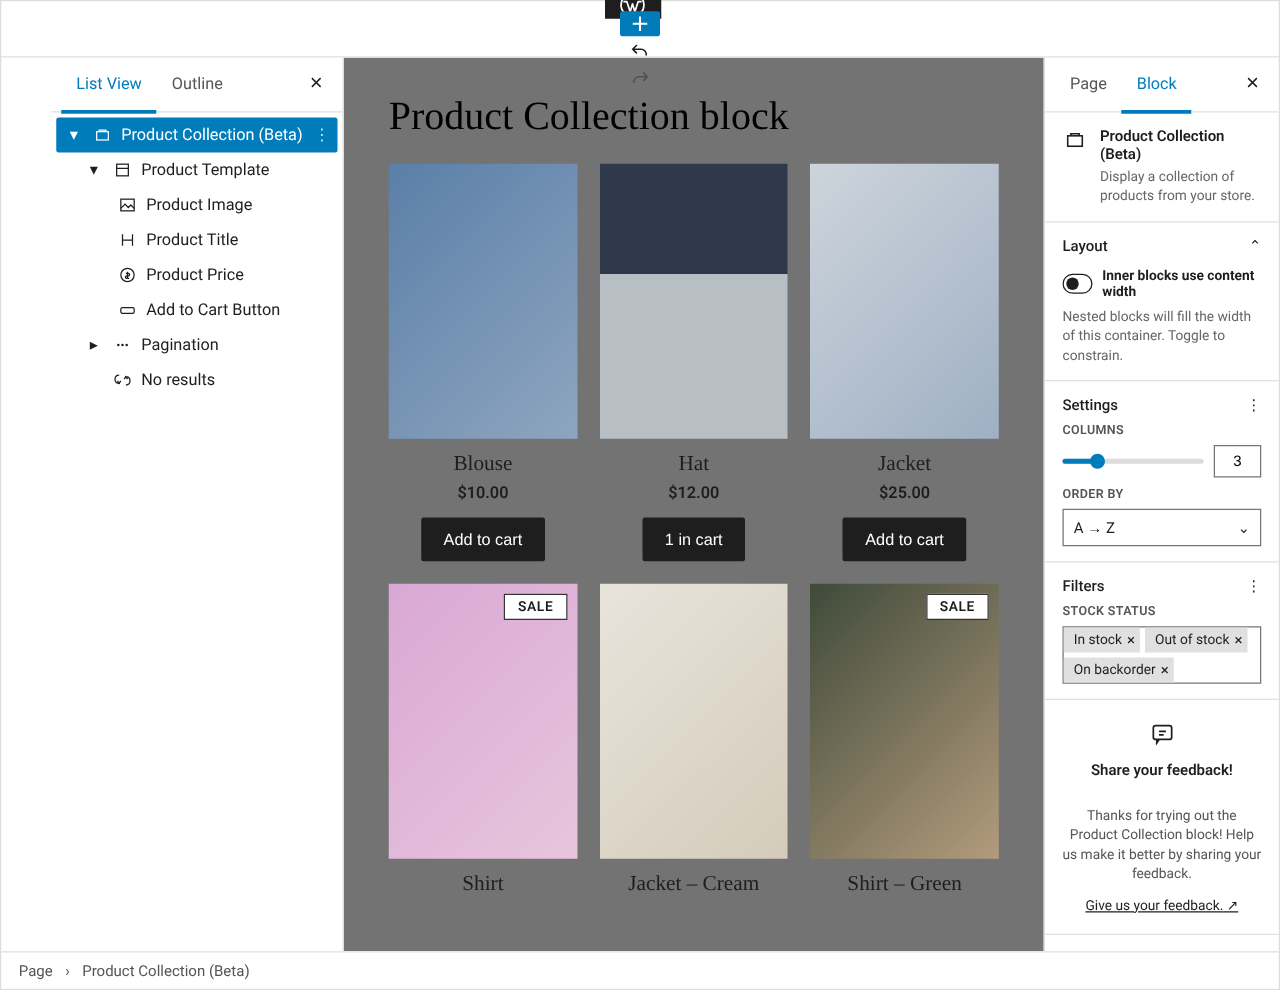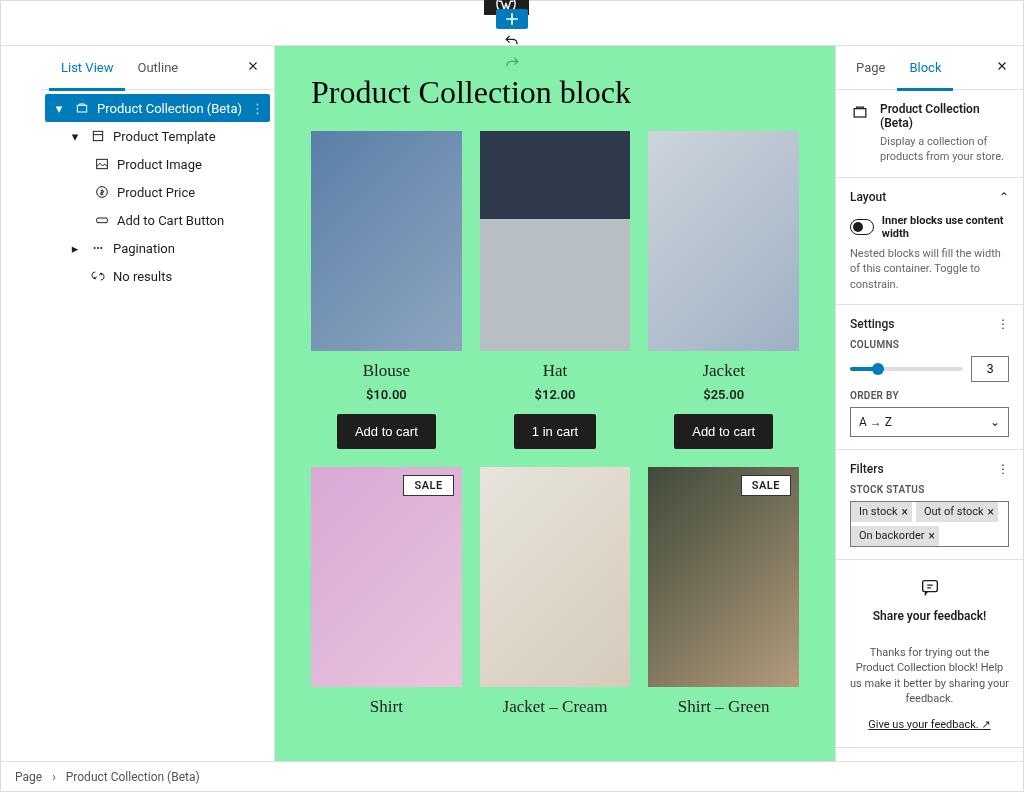--- a/index.html
+++ b/index.html
@@ -33,21 +33,21 @@
 .tree-item { display: flex; align-items: center; height: 28px; padding: 0 6px; gap: 6px; font-size: 13px; border-radius: 2px; cursor: pointer; }
 .tree-item.selected { background: #007cba; color: #fff; }
 .tree-chevron { width: 16px; display: flex; justify-content: center; }
 .tree-icon { width: 18px; display: flex; justify-content: center; }
 .tree-item .more { margin-left: auto; opacity: .8; }
 .tree-indent-1 { padding-left: 22px; }
 .tree-indent-2 { padding-left: 48px; }
 
 
 .canvas { flex: 1; overflow: auto; background: #f0f0f0; padding: 0; }
-.page { background: #86efac; min-height: 100%; padding: 28px 36px; }
+.page { background: #737373; min-height: 100%; padding: 28px 36px; }
 .page-title { font-family: Georgia, serif; font-size: 32px; font-weight: 400; margin-bottom: 20px; color: #000; }
 .grid { display: grid; grid-template-columns: repeat(3, 1fr); gap: 18px; }
 .product { display: flex; flex-direction: column; align-items: center; position: relative; }
 .product-img { width: 100%; aspect-ratio: 137/200; background: #c6cdd6; position: relative; }
 .sale-badge { position: absolute; top: 8px; right: 8px; background: #fff; border: 1px solid #333; padding: 3px 10px; font-size: 11px; font-weight: 600; letter-spacing: .5px; }
 .product-name { font-family: Georgia, serif; font-size: 17px; margin-top: 10px; }
 .product-price { font-size: 13px; margin-top: 6px; font-weight: 600; }
 .cart-btn { background: #1e1e1e; color: #fff; border: none; padding: 10px 18px; font-size: 13px; margin-top: 12px; cursor: pointer; border-radius: 2px; font-weight: 500; }
 
 
@@ -245,20 +245,28 @@
           <span>Product Template</span>
         </div>
         <div class="tree-item tree-indent-2">
           <span class="tree-icon">
               <svg width="16" height="16" viewBox="0 0 24 24" fill="none" stroke="currentColor" stroke-width="1.5">
                 <rect x="4" y="5" width="16" height="14"></rect>
                 <path d="M4 16l5-5 4 4 3-3 4 4"></path>
               </svg>
             </span>
           <span>Product Image</span>
+        </div>
+        <div class="tree-item tree-indent-2">
+          <span class="tree-icon">
+              <svg width="16" height="16" viewBox="0 0 24 24" fill="none" stroke="currentColor" stroke-width="1.5">
+                <path d="M6 5v14M18 5v14M6 12h12"></path>
+              </svg>
+            </span>
+          <span>Product Title</span>
         </div>
         <div class="tree-item tree-indent-2">
           <span class="tree-icon">
               <svg width="16" height="16" viewBox="0 0 24 24" fill="none" stroke="currentColor" stroke-width="1.5">
                 <circle cx="12" cy="12" r="8"></circle>
                 <path d="M12 8v8M10 10h3a1.5 1.5 0 010 3h-2a1.5 1.5 0 000 3h3"></path>
               </svg>
             </span>
           <span>Product Price</span>
         </div>

